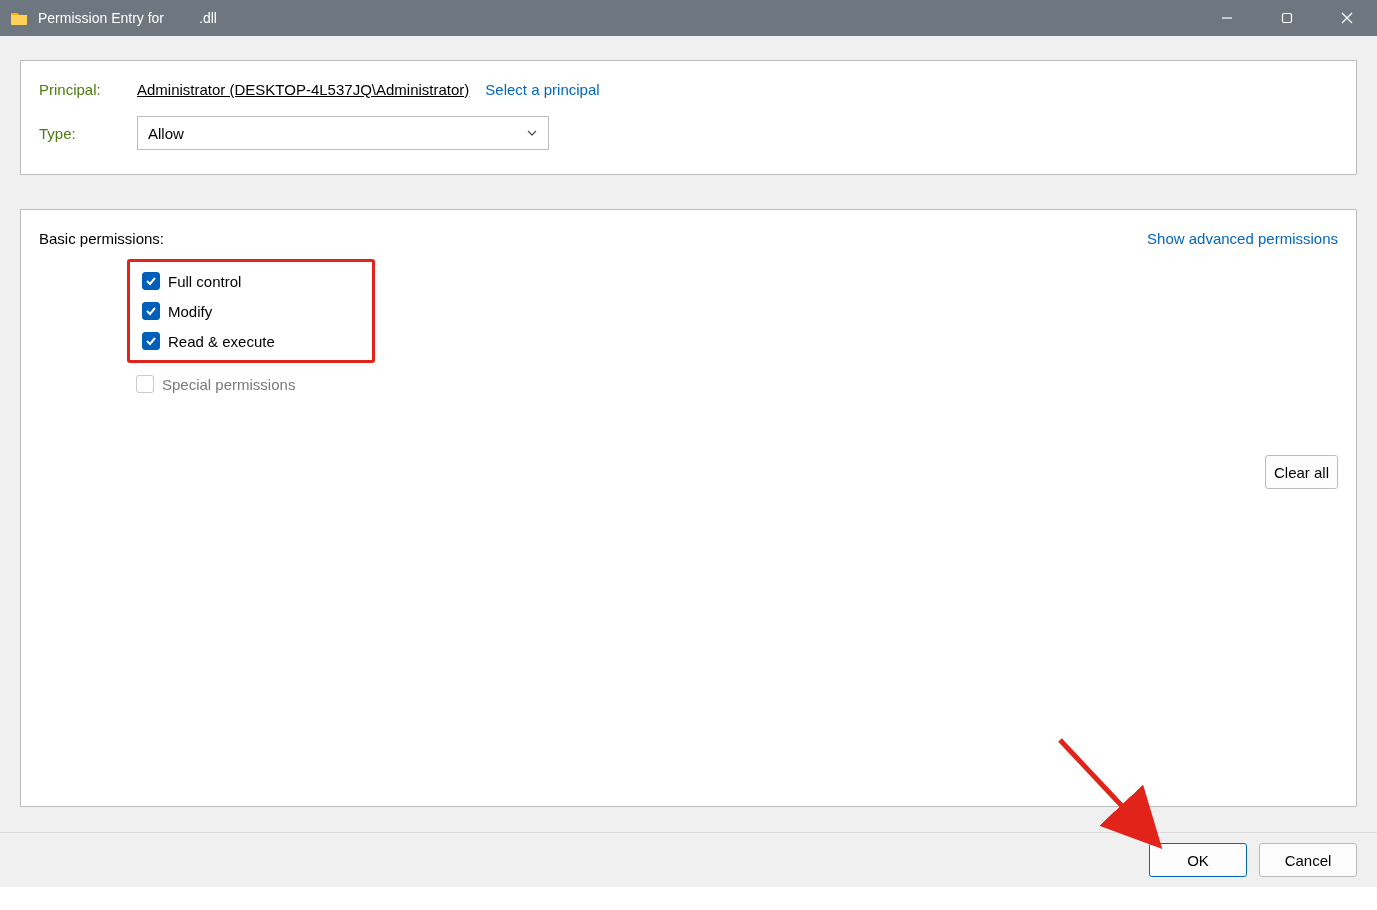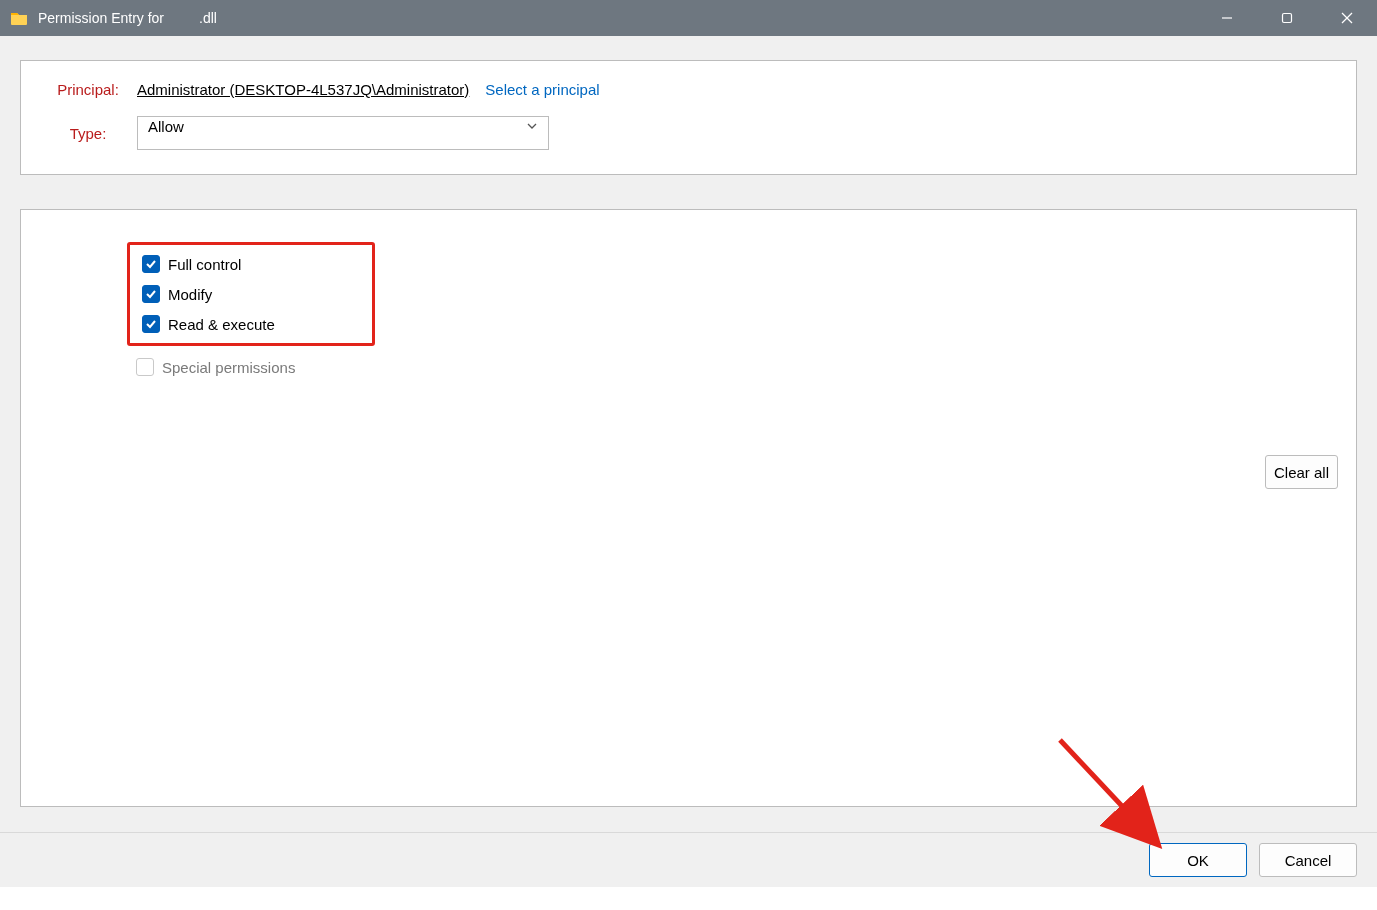--- a/index.html
+++ b/index.html
@@ -39,27 +39,27 @@
   .panel {
     background: #fff;
     border: 1px solid #bcbcbc;
   }
   .panel-top {
     padding: 20px 18px 24px 18px;
     margin-bottom: 34px;
   }
 
   .field-row { display: flex; align-items: center; margin-bottom: 18px; }
-  .field-label { width: 98px; color: #b91c1c; text-align: center; }
+  .field-label { width: 98px; color: #4d7c0f; }
   .principal-text { color: #000; margin-right: 16px; text-decoration: underline; }
   .link { color: #0067c0; cursor: pointer; }
   .type-select {
     width: 412px; height: 34px;
     border: 1px solid #bcbcbc;
-    display: flex; 
+    display: flex; align-items: center;
     padding: 1px 10px;
     justify-content: space-between;
     background: #fff;
   }
   .chevron-down { width: 12px; height: 12px; }
 
   .panel-main {
     padding: 20px 18px 18px 18px;
     height: 598px;
     position: relative;
@@ -190,20 +190,24 @@
         <span>
           <svg class="chevron-down" viewBox="0 0 12 12">
               <polyline points="2,4 6,8 10,4" fill="none" stroke="#555" stroke-width="1.3"></polyline>
             </svg>
         </span>
       </div>
     </div>
   </div>
 
   <div class="panel panel-main">
+    <div class="basic-header">
+      <span class="basic-label">Basic permissions:</span>
+      <span class="adv-link">Show advanced permissions</span>
+    </div>
 
     <div class="perm-box">
       <div class="perm-item">
         <span class="chk checked">
           <svg width="12" height="12" viewBox="0 0 12 12">
               <polyline points="2,6 5,9 10,3" fill="none" stroke-width="2"></polyline>
             </svg>
         </span>
         <span class="perm-label">Full control</span>
       </div>

